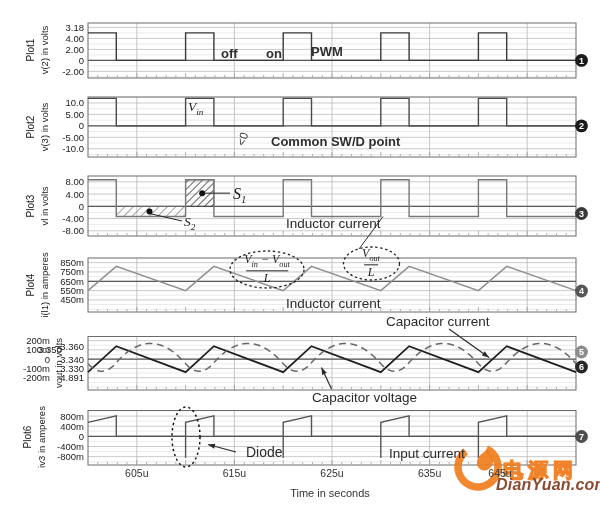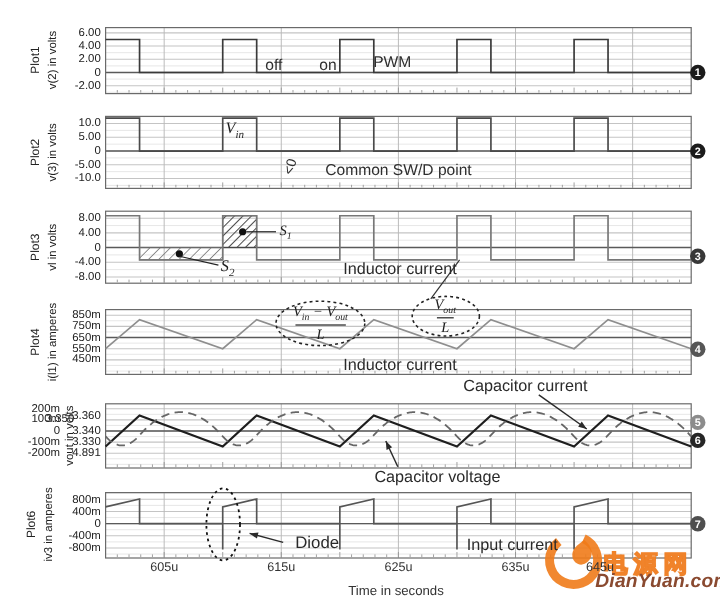--- a/index.html
+++ b/index.html
@@ -4,21 +4,21 @@
 <style>
   html,body{margin:0;padding:0;background:#fff;}
   #stage{position:relative;width:600px;height:508px;background:#ffffff;overflow:hidden;
          font-family:"Liberation Sans",sans-serif;}
   .lbl{position:absolute;white-space:nowrap;color:#2b2b2b;}
   .rot{transform:translate(-50%,-50%) rotate(-90deg);transform-origin:center;}
   .plotname{font-size:10px;color:#222;}
   .ylab{font-size:9.5px;color:#222;}
   .tick{position:absolute;font-size:9.5px;color:#222;text-align:right;white-space:nowrap;}
   .xtick{position:absolute;font-size:10.5px;color:#333;text-align:center;white-space:nowrap;}
-  .sans13{font-size:13px;color:#2f2f2f;}
+  .sans13{font-size:13px;color:#2f2f2f;font-weight:bold;}
   .sans13b{font-size:13.5px;color:#2a2a2a;}
   .serifit{font-family:"Liberation Serif",serif;font-style:italic;color:#1d1d1d;}
   sub{font-size:0.68em;}
   .frac{position:absolute;text-align:center;transform:translate(-50%,-50%);
         font-family:"Liberation Serif",serif;font-style:italic;font-size:12px;
         line-height:1.04;color:#1d1d1d;}
   .frac .bar{border-top:1.2px solid #222;margin:1px 2px;}
   .wm-cn{position:absolute;font-weight:bold;font-size:20px;letter-spacing:5px;
          color:#fdf3ea;-webkit-text-stroke:1.3px rgba(239,122,26,.92);
          text-shadow:0 0 1px rgba(239,122,26,.8);}
@@ -504,21 +504,21 @@
   <div class="lbl rot ylab" style="left:41px;top:437px">iv3 in amperes</div>
 
   <div class="lbl sans13" style="left:221px;top:46px">off</div>
   <div class="lbl sans13" style="left:266px;top:46px">on</div>
   <div class="lbl sans13" style="left:311px;top:44px">PWM</div>
 
   <div class="lbl serifit" style="left:188px;top:99px;font-size:13.5px"><span>V</span><sub>in</sub></div>
   <div class="lbl" style="left:236px;top:133px;font-size:11.5px;color:#333;transform:rotate(-72deg)">&lt;0</div>
   <div class="lbl sans13" style="left:271px;top:134px">Common SW/D point</div>
 
-  <div class="lbl serifit" style="left:233px;top:185px;font-size:12px"><span>S</span><sub>1</sub></div>
+  <div class="lbl serifit" style="left:233px;top:185px;font-size:16px"><span>S</span><sub>1</sub></div>
   <div class="lbl serifit" style="left:184px;top:214px;font-size:13.5px"><span>S</span><sub>2</sub></div>
   <div class="lbl sans13b" style="left:286px;top:216px">Inductor current</div>
 
   <div class="frac" style="left:267px;top:269px">
     <div class="num"><span>V</span><sub>in</sub> <span>−</span> <span>V</span><sub>out</sub></div>
     <div class="bar"></div>
     <div class="den">L</div>
   </div>
   <div class="frac" style="left:371px;top:263px">
     <div class="num"><span>V</span><sub>out</sub></div>
@@ -531,21 +531,21 @@
   <div class="lbl sans13b" style="left:312px;top:390px">Capacitor voltage</div>
   <div class="lbl sans13b" style="left:389px;top:446px">Input current</div>
   <div class="lbl" style="left:246px;top:444px;font-size:14px;color:#2a2a2a">Diode</div>
 
   <div class="lbl" style="left:330px;top:487px;font-size:11px;color:#333;transform:translateX(-50%)">Time in seconds</div>
 
   <div class="wm-cn" style="left:503px;top:457px">电源网</div>
   <div class="wm-dom" style="left:496px;top:476px">DianYuan.com</div>
 
   <div id="ticks">
-      <div class="tick" style="left: 40px; width: 44px; top: 21.9px;">6.00</div>
+      <div class="tick" style="left: 40px; width: 44px; top: 21.9px;">3.18</div>
       <div class="tick" style="left: 40px; width: 44px; top: 32.9px;">4.00</div>
       <div class="tick" style="left: 40px; width: 44px; top: 43.9px;">2.00</div>
       <div class="tick" style="left: 40px; width: 44px; top: 54.9px;">0</div>
       <div class="tick" style="left: 40px; width: 44px; top: 65.9px;">-2.00</div>
       <div class="tick" style="left: 40px; width: 44px; top: 97.4542px;">10.0</div>
       <div class="tick" style="left: 40px; width: 44px; top: 108.905px;">5.00</div>
       <div class="tick" style="left: 40px; width: 44px; top: 120.355px;">0</div>
       <div class="tick" style="left: 40px; width: 44px; top: 131.805px;">-5.00</div>
       <div class="tick" style="left: 40px; width: 44px; top: 143.256px;">-10.0</div>
       <div class="tick" style="left: 40px; width: 44px; top: 176.316px;">8.00</div>

